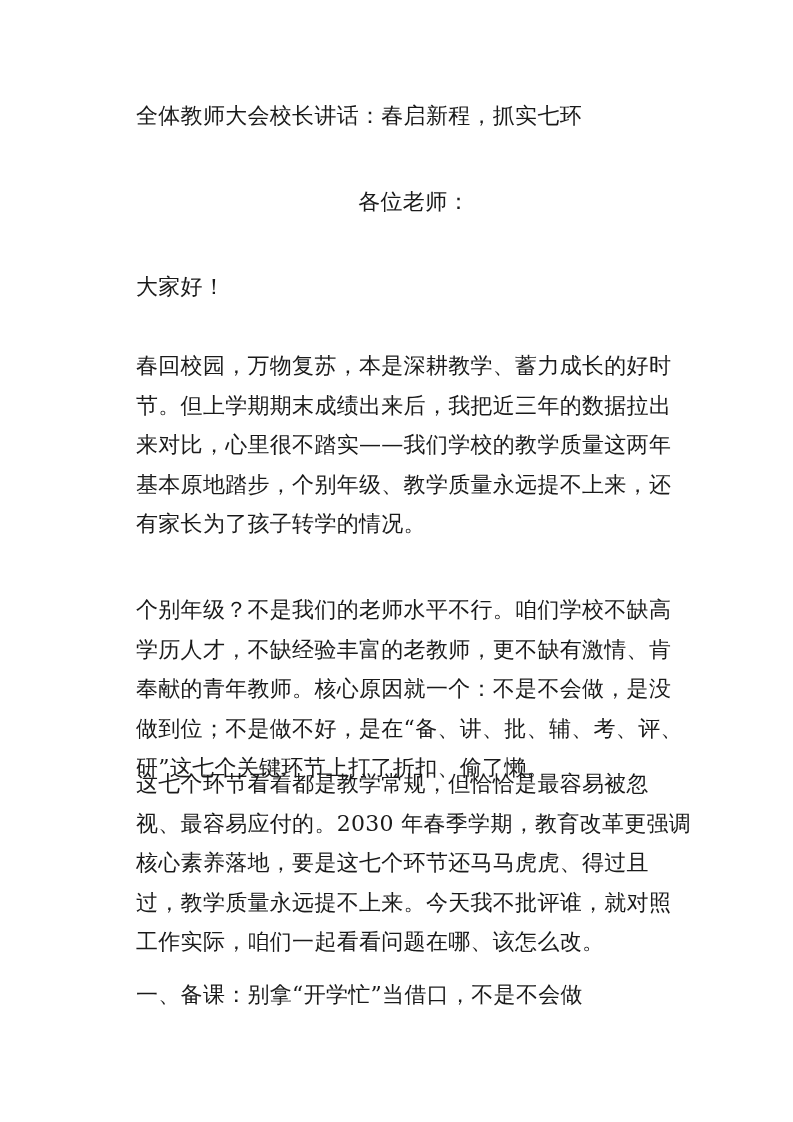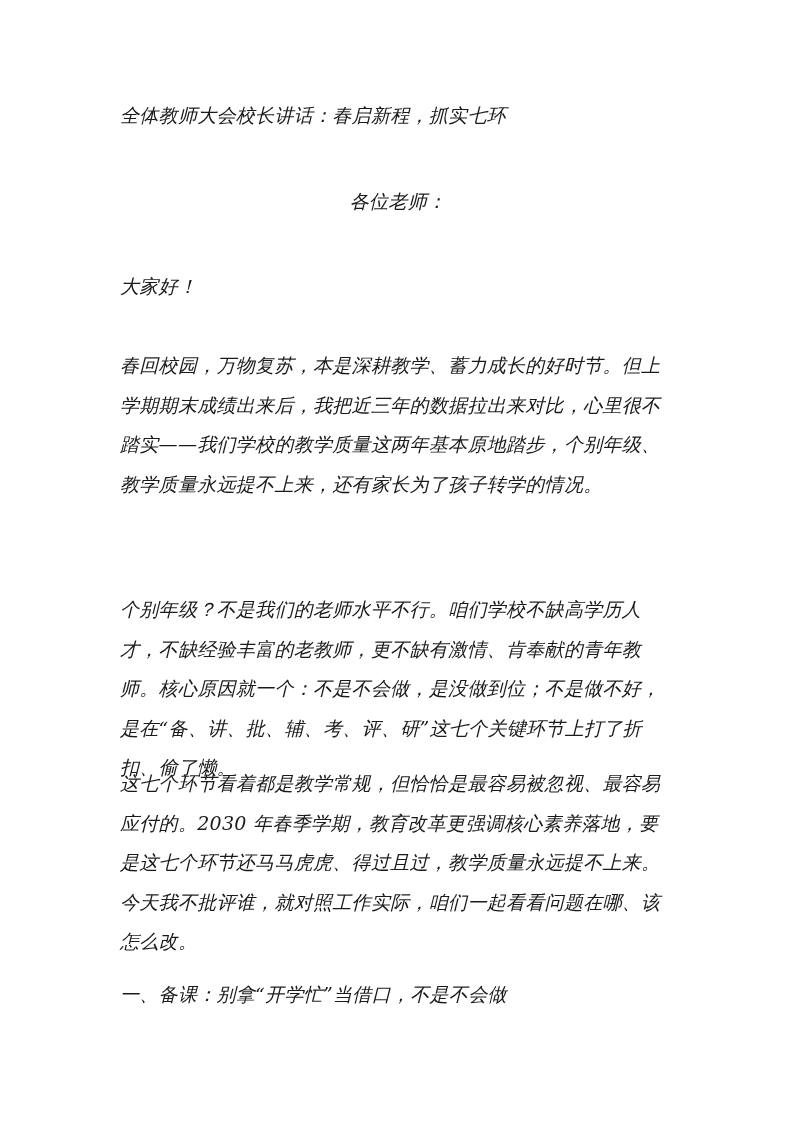--- a/index.html
+++ b/index.html
@@ -16,28 +16,27 @@
       color: #1a1a1a;
     }
     .page {
       position: absolute;
       left: 120px;
       top: 0;
       width: 556px;
     }
     .line-block {
       position: absolute;
-      left: 0;
+      left: 16px;
       width: 556px;
-      font-size: 19px;
+      font-size: 22px;
       line-height: 39.5px;
       letter-spacing: 0.3px;
       white-space: normal;
       word-break: break-all;
-      font-style: italic;
     }
   </style>
 </head>
 <body>
 
 <div class="page">
   <div class="line-block" style="top:96px;">全体教师大会校长讲话：春启新程，抓实七环</div>
   <div class="line-block" style="top:182px;text-align:center;">各位老师：</div>
   <div class="line-block" style="top:267px;">大家好！</div>
   <div class="line-block" style="top:346px;">春回校园，万物复苏，本是深耕教学、蓄力成长的好时节。但上学期期末成绩出来后，我把近三年的数据拉出来对比，心里很不踏实——我们学校的教学质量这两年基本原地踏步，个别年级、教学质量永远提不上来，还有家长为了孩子转学的情况。</div>

